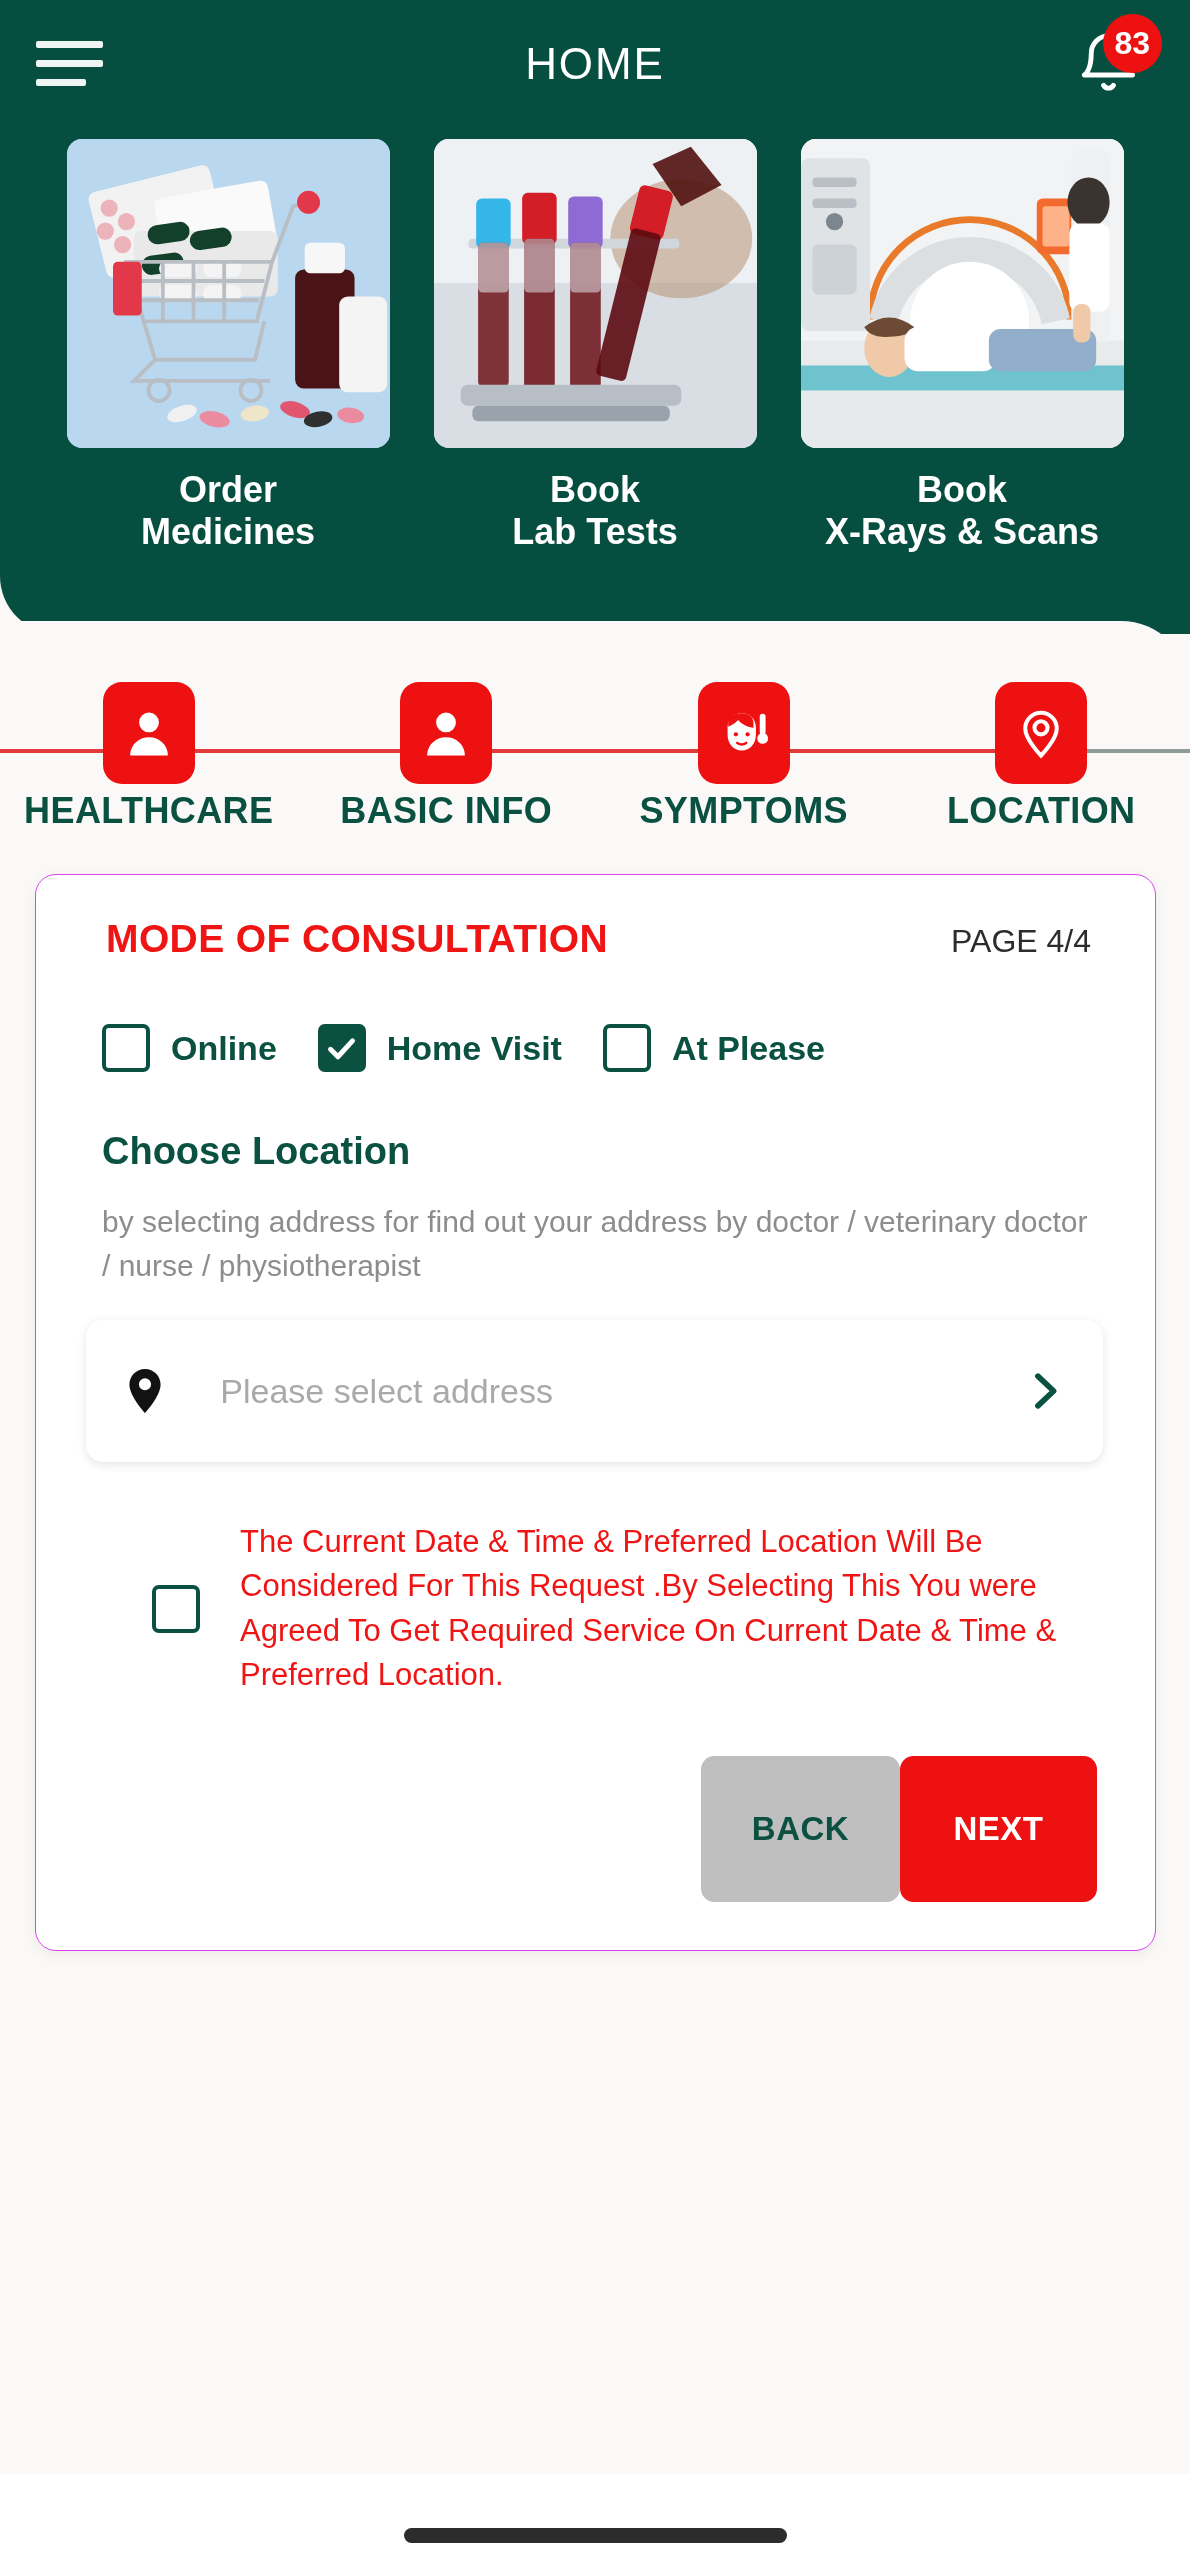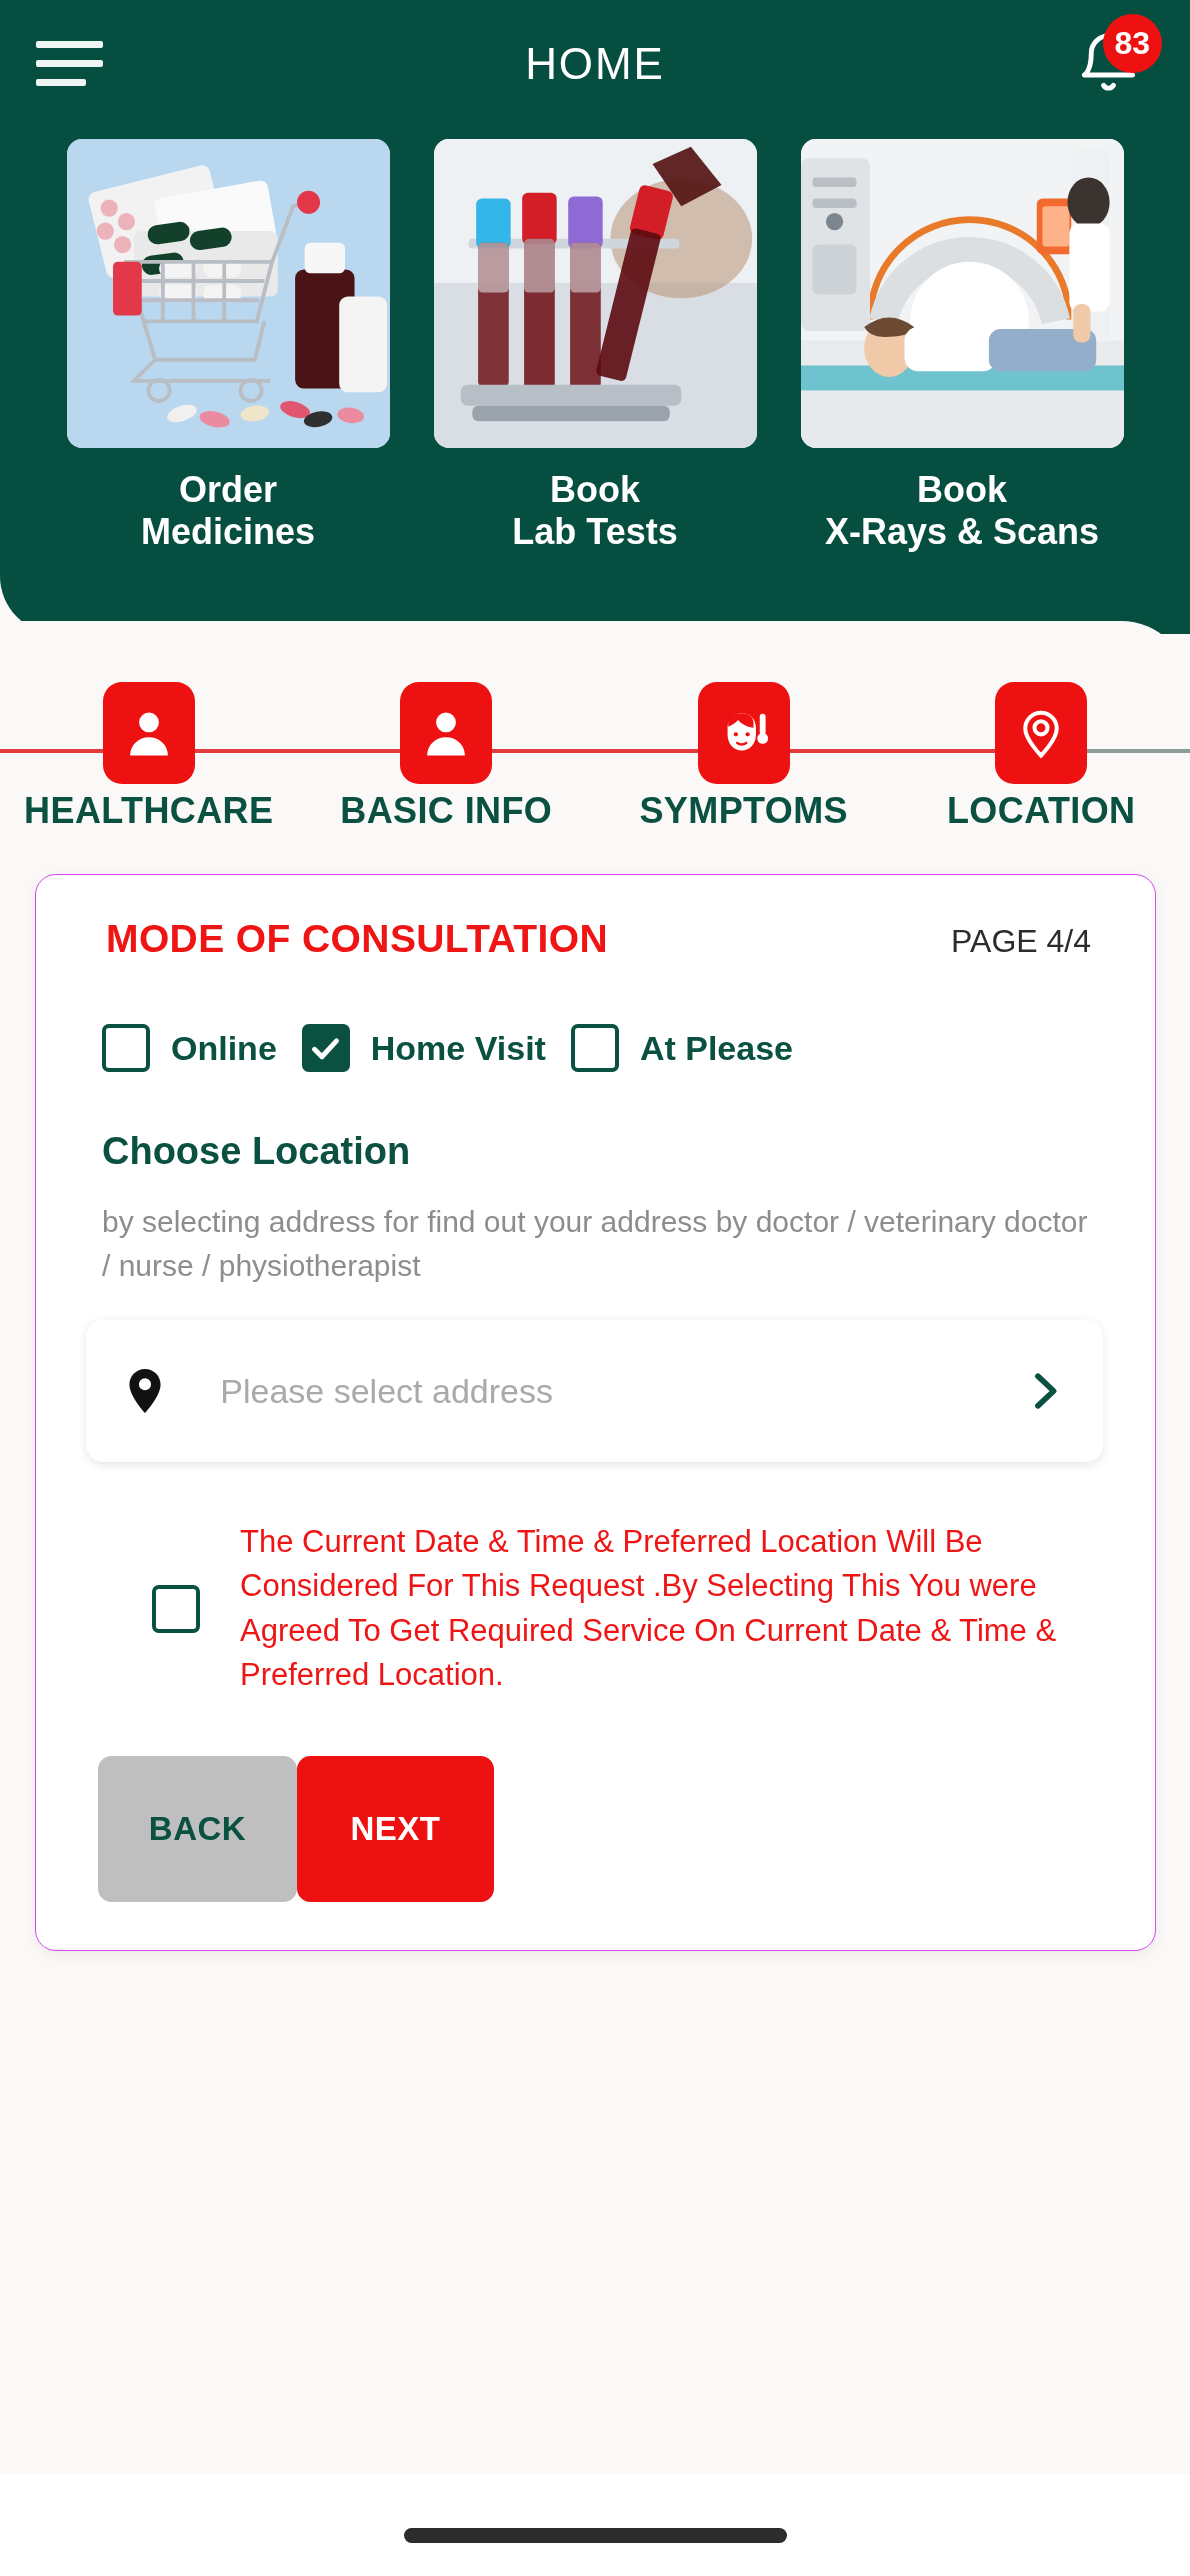--- a/index.html
+++ b/index.html
@@ -226,21 +226,21 @@
     font-size: 32px;
     font-weight: 400;
   }
 
   
   .mode-row {
     display: flex;
     align-items: center;
     margin-top: 63px;
     padding-left: 31px;
-    gap: 0;
+    gap: 16px;
   }
   .mode-item {
     display: flex;
     align-items: center;
     cursor: pointer;
     margin-right: 25px;
   }
   .cbox {
     width: 48px;
     height: 48px;
@@ -316,21 +316,21 @@
     margin-left: 40px;
     color: #f01515;
     font-size: 31px;
     line-height: 1.43;
     font-weight: 400;
   }
 
   
   .btn-row {
     display: flex;
-    justify-content: flex-start;
+    justify-content: flex-end;
     align-items: center;
     margin-top: 59px;
     padding: 0 23px 0 27px;
   }
   .btn {
     border: none;
     border-radius: 13.4px;
     font-size: 33px;
     font-weight: 700;
     letter-spacing: 0.5px;

